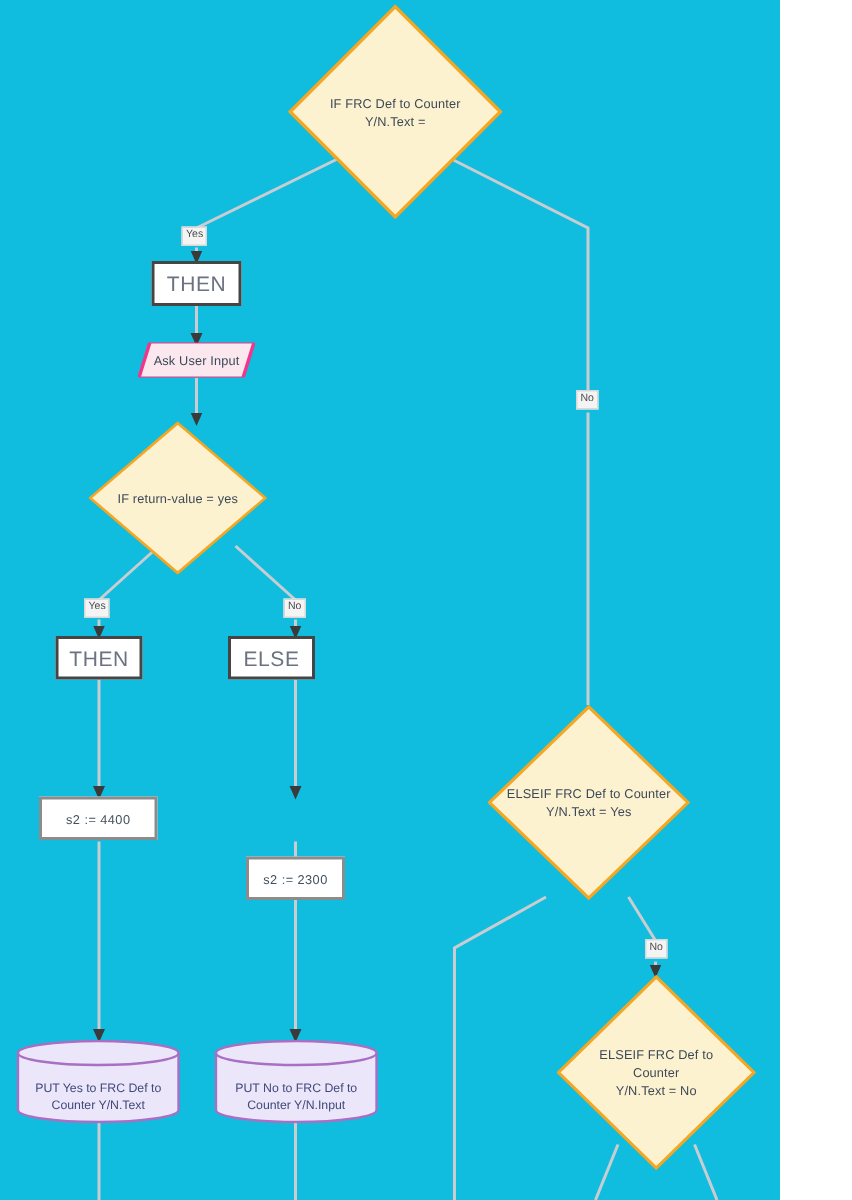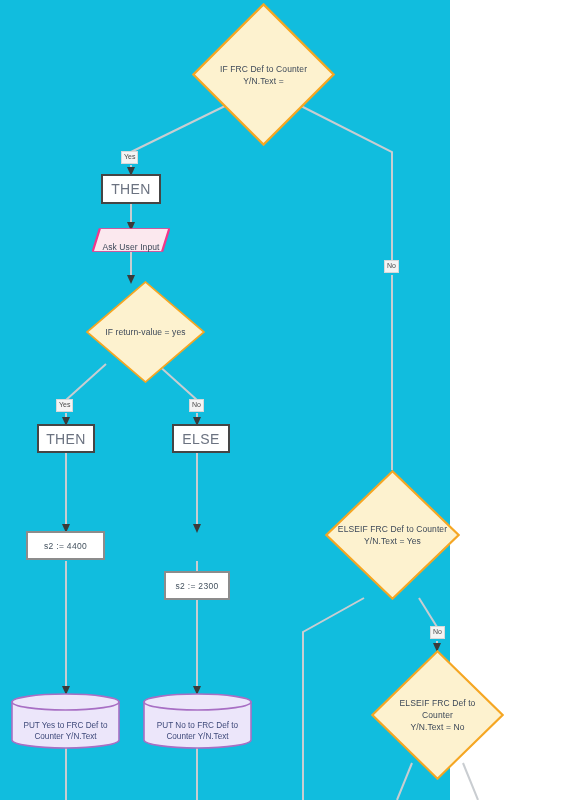--- a/index.html
+++ b/index.html
@@ -8,21 +8,21 @@
     padding: 0;
   }
   body {
     width: 568px;
     height: 800px;
     overflow: hidden;
     font-family: "Liberation Sans", sans-serif;
   }
   #canvas {
     position: relative;
-    width: 450px;
+    width: 520px;
     height: 800px;
     background: #11bdde;
   }
   svg.edges {
     position: absolute;
     left: 0;
     top: 0;
     width: 568px;
     height: 800px;
   }
@@ -186,39 +186,39 @@
       <polygon points="50,1 99,50 50,99 1,50" fill="#fdf2cf" stroke="#f5a623" stroke-width="1.6"></polygon>
     </svg>
     <div class="dia-label">IF FRC Def to Counter
 Y/N.Text =</div>
   </div>
 
   <div class="node rect strong" style="left:101px; top:174px; width:60px; height:30px;">
     <span class="rect-label">THEN</span>
   </div>
 
-  <div class="node para" style="left:92px; top:228px; width:78px; height:24px;align-items:flex-end;">
+  <div class="node para" style="left:92px; top:228px; width:78px; height:24px;">
     <svg class="para-shape" viewBox="0 0 100 100" preserveAspectRatio="none">
       <polygon points="10,3 99,3 90,97 1,97" fill="#fbe8ee" stroke="#f3368a" stroke-width="3"></polygon>
     </svg>
     <div class="para-label">Ask User Input</div>
   </div>
 
-  <div class="node diamond" style="left:86px; top:281px; width:119px; height:102px;">
+  <div class="node diamond" style="left:59px; top:281px; width:119px; height:102px;">
     <svg class="dia-shape" viewBox="0 0 100 100" preserveAspectRatio="none">
       <polygon points="50,1 99,50 50,99 1,50" fill="#fdf2cf" stroke="#f5a623" stroke-width="1.6"></polygon>
     </svg>
     <div class="dia-label">IF return-value = yes</div>
   </div>
 
   <div class="node rect strong" style="left:37px; top:424px; width:58px; height:29px;">
     <span class="rect-label">THEN</span>
   </div>
 
-  <div class="node rect strong" style="left:172px; top:424px; width:58px; height:29px;">
+  <div class="node rect strong" style="left:152px; top:424px; width:58px; height:29px;">
     <span class="rect-label">ELSE</span>
   </div>
 
   <div class="node rect plain" style="left:26px; top:531px; width:79px; height:29px;">
     <span class="rect-label">s2 := 4400</span>
   </div>
 
   <div class="node rect plain" style="left:164px; top:531px; width:66px; height:29px;margin-top:40px;">
     <span class="rect-label">s2 := 2300</span>
   </div>
@@ -231,21 +231,21 @@
     <div class="cyl-label">PUT Yes to FRC Def to
 Counter Y/N.Text</div>
   </div>
 
   <div class="node cyl" style="left:142px; top:693px; width:111px; height:56px;">
     <svg class="cyl-shape" viewBox="0 0 111 56" preserveAspectRatio="none">
       <path d="M 2 9 L 2 47 A 53.5 8 0 0 0 109 47 L 109 9 Z" fill="#ece6fa" stroke="#a86fc4" stroke-width="1.6"></path>
       <ellipse cx="55.5" cy="9" rx="53.5" ry="8" fill="#ece6fa" stroke="#a86fc4" stroke-width="1.6"></ellipse>
     </svg>
     <div class="cyl-label">PUT No to FRC Def to
-Counter Y/N.Text</div>
+Counter Y/N.Input</div>
   </div>
 
   <div class="node diamond" style="left:325px; top:470px; width:135px; height:130px;">
     <svg class="dia-shape" viewBox="0 0 100 100" preserveAspectRatio="none">
       <polygon points="50,1 99,50 50,99 1,50" fill="#fdf2cf" stroke="#f5a623" stroke-width="1.6"></polygon>
     </svg>
     <div class="dia-label">ELSEIF FRC Def to Counter
 Y/N.Text = Yes</div>
   </div>
 

